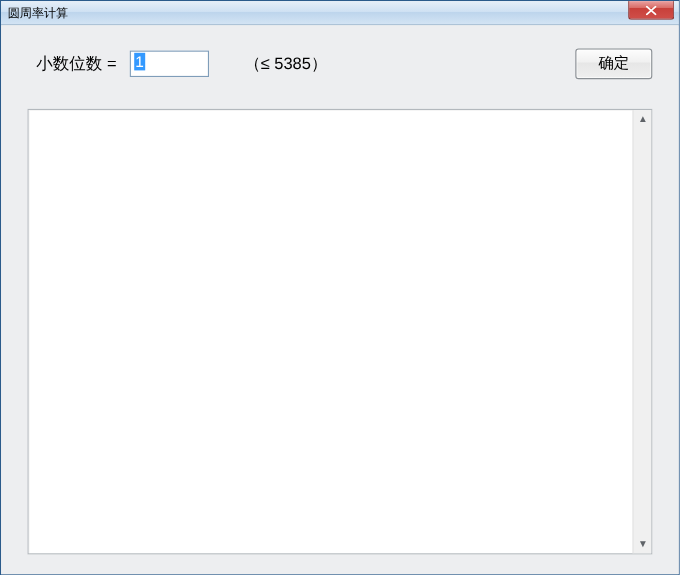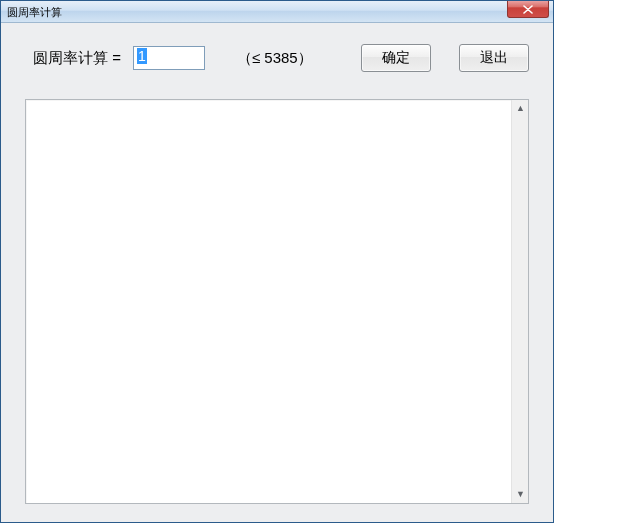--- a/index.html
+++ b/index.html
@@ -1,20 +1,20 @@
 <!DOCTYPE html>
 <html><head>
   <meta charset="utf-8">
   <style>
     * { margin: 0; padding: 0; box-sizing: border-box; }
     html, body { width: 618px; height: 523px; font-family: "Microsoft YaHei", SimSun, sans-serif; overflow: hidden; }
     body { background: #fff; }
     
     .window {
-      width: 554px;
+      width: 618px;
       height: 523px;
       border: 1px solid #2b5b8b;
       background: #eef0f1;
       display: flex;
       flex-direction: column;
     }
     
     .titlebar {
       height: 22px;
       background: linear-gradient(to bottom, #e6eff8 0%, #cfe1f3 45%, #bcd4ec 46%, #d3e4f4 100%);
@@ -157,31 +157,28 @@
           <svg width="10" height="9" viewBox="0 0 10 9">
             <path d="M1 1 L9 8 M9 1 L1 8" stroke="#ffffff" stroke-width="1.6" stroke-linecap="round"></path>
           </svg>
         </span>
       </div>
     </div>
   </div>
 
   <div class="client-area">
     <div class="top-row">
-      <span class="label-digits">圆周率计算  =</span>
+      <span class="label-digits">小数位数  =</span>
       <div class="input-digits">
         <span class="sel">1</span>
       </div>
       <span class="hint">（≤ 5385）</span>
       <div class="spacer"></div>
       <div class="btn">
         <span>确定</span>
-      </div>
-      <div class="btn">
-        <span>退出</span>
       </div>
     </div>
 
     <div class="output-wrap">
       <div class="output"></div>
       <div class="vscroll">
         <div class="scroll-arrow">
           <span>▲</span>
         </div>
         <div class="scroll-arrow">

